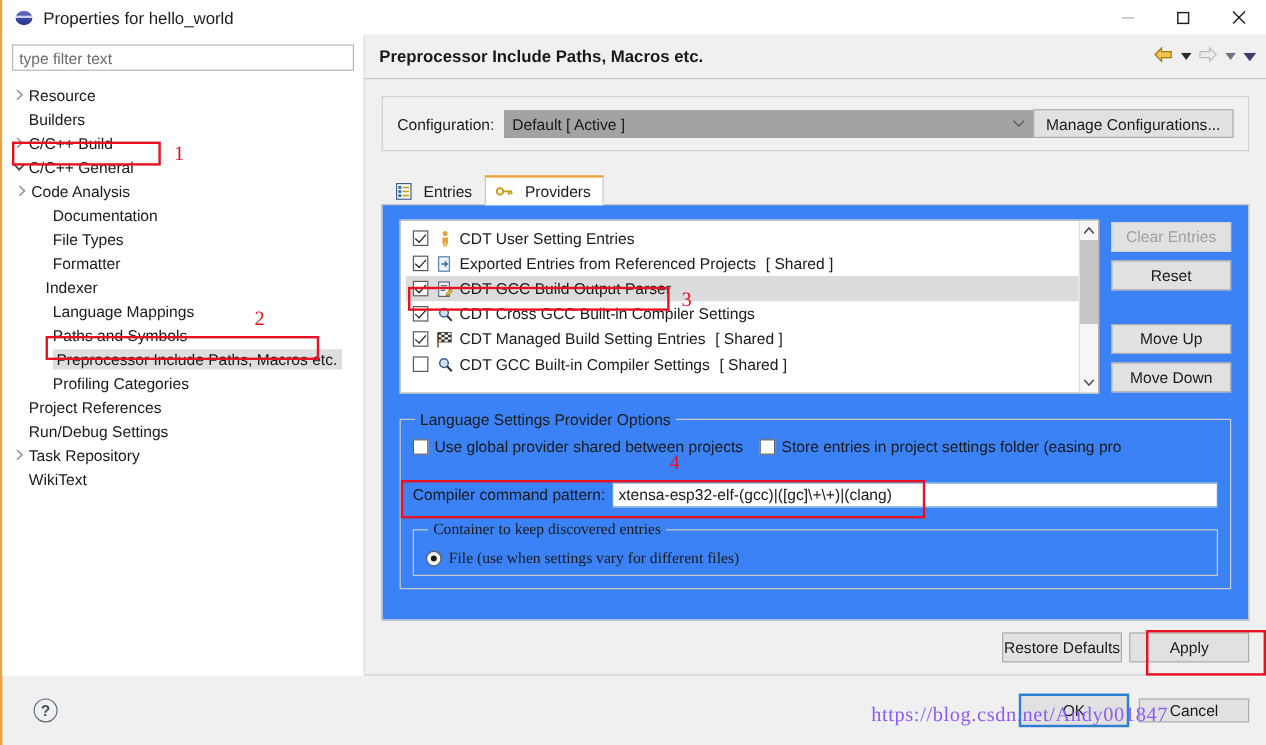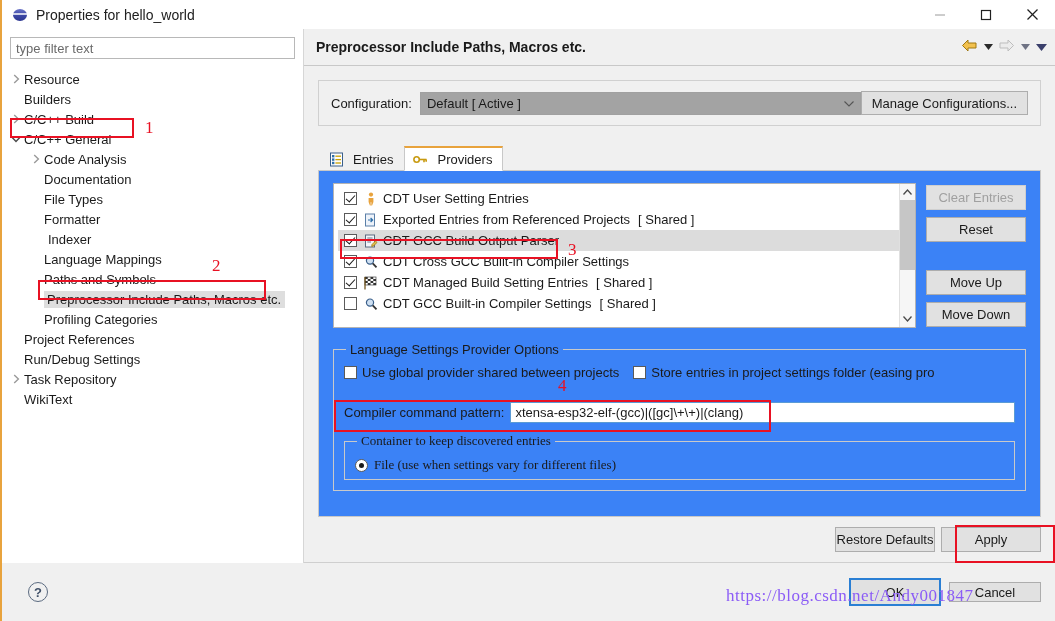--- a/index.html
+++ b/index.html
@@ -535,41 +535,41 @@
             <span class="lbl">C/C++ Build</span>
           </div>
           <div class="tree-row" style="padding-left: 6px;">
             <span class="arrow open">
               <svg width="10" height="7" viewBox="0 0 10 7">
                 <path d="M1 1.2 L5 5.4 L9 1.2" fill="none" stroke="#4a4a4a" stroke-width="1.4"></path>
               </svg>
             </span>
             <span class="lbl">C/C++ General</span>
           </div>
-          <div class="tree-row" style="padding-left: 26px;">
+          <div class="tree-row" style="padding-left: 8px;">
             <span class="arrow">
               <svg width="7" height="10" viewBox="0 0 7 10">
                 <path d="M1.2 1 L5.4 5 L1.2 9" fill="none" stroke="#9a9a9a" stroke-width="1.4"></path>
               </svg>
             </span>
             <span class="lbl">Code Analysis</span>
           </div>
           <div class="tree-row" style="padding-left: 26px;">
             <span class="arrow"></span>
             <span class="lbl">Documentation</span>
           </div>
           <div class="tree-row" style="padding-left: 26px;">
             <span class="arrow"></span>
             <span class="lbl">File Types</span>
           </div>
           <div class="tree-row" style="padding-left: 26px;">
             <span class="arrow"></span>
             <span class="lbl">Formatter</span>
           </div>
-          <div class="tree-row" style="padding-left: 30px;">
+          <div class="tree-row" style="padding-left: 20px;">
             <span class="arrow"></span>
             <span class="lbl">Indexer</span>
           </div>
           <div class="tree-row" style="padding-left: 26px;">
             <span class="arrow"></span>
             <span class="lbl">Language Mappings</span>
           </div>
           <div class="tree-row" style="padding-left: 26px;">
             <span class="arrow"></span>
             <span class="lbl">Paths and Symbols</span>

